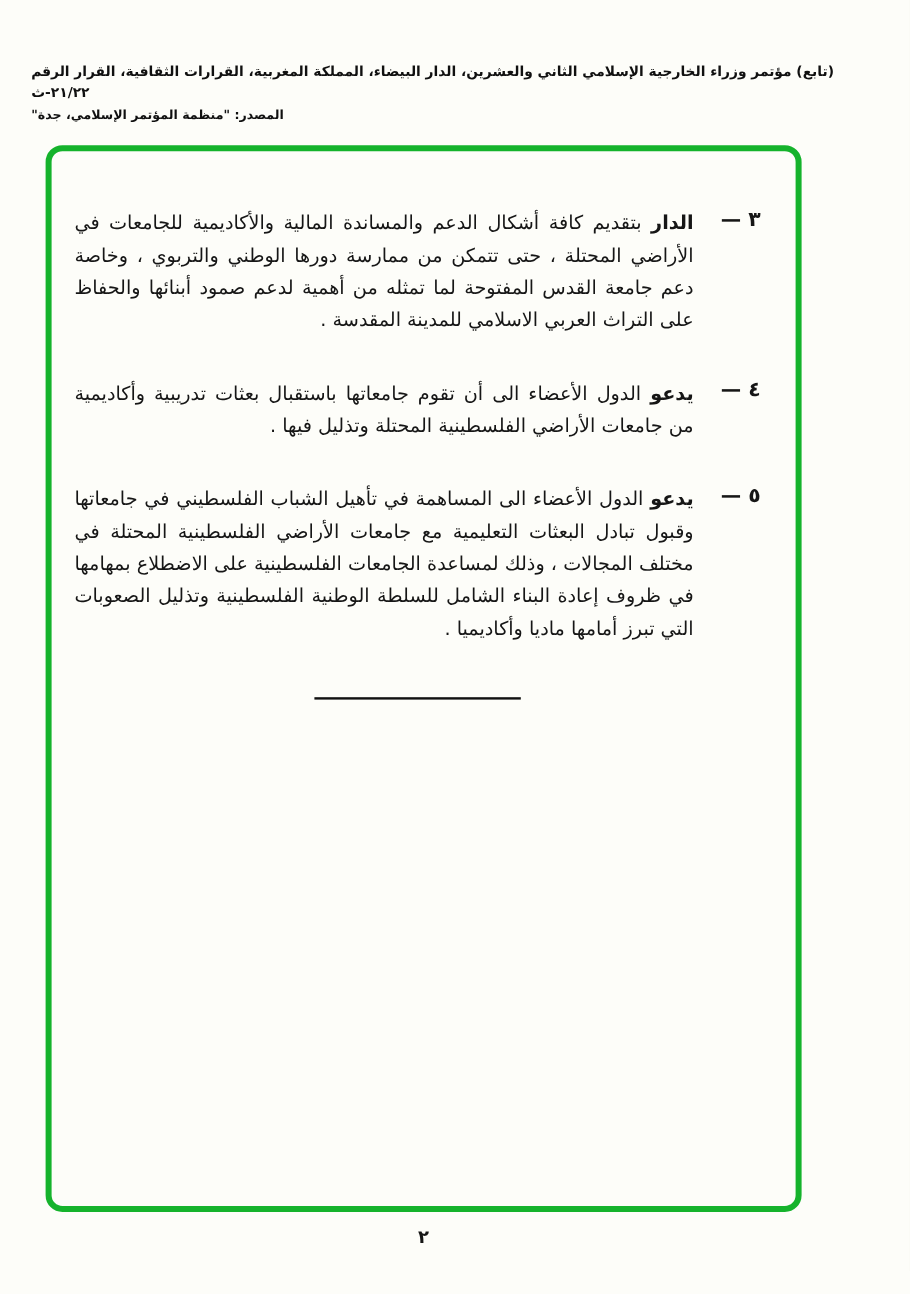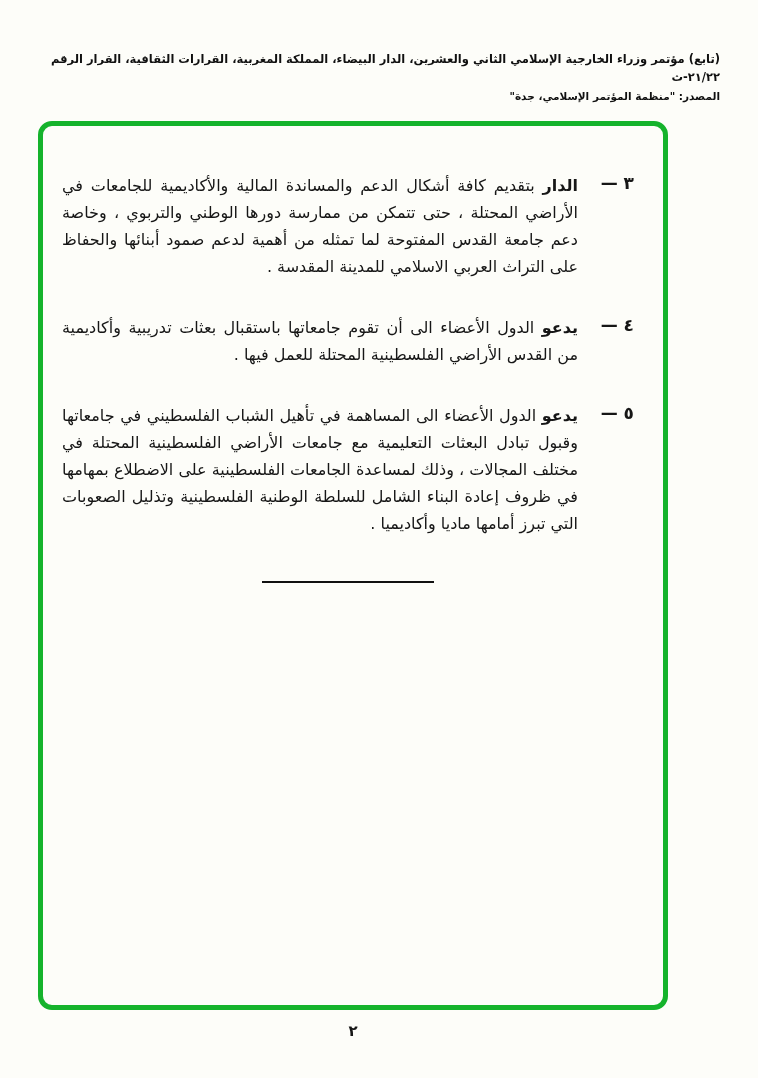--- a/index.html
+++ b/index.html
@@ -12,23 +12,23 @@
     position: relative;
   }
   .page {
     position: relative;
     width: 758px; height: 1078px;
     background: #fdfdf9;
     direction: rtl;
   }
   .header {
     position: absolute;
-    top: 50px; right: 38px;
+    top: 50px; right: 24px;
     width: 708px;
-    text-align: right;
+    text-align: left;
   }
   .header .l1 {
     font-size: 11.5px;
     font-weight: 700;
     line-height: 1.6;
     color: #101010;
   }
   .header .l2 {
     font-size: 10.5px;
     font-weight: 700;
@@ -100,21 +100,21 @@
 
   <div class="content">
 
     <div class="item">
       <div class="marker">٣ —</div>
       <p class="text"><strong>الدار</strong> <span>بتقديم كافة أشكال الدعم والمساندة المالية والأكاديمية للجامعات في الأراضي المحتلة ، حتى تتمكن من ممارسة دورها الوطني والتربوي ، وخاصة دعم جامعة القدس المفتوحة لما تمثله من أهمية لدعم صمود أبنائها والحفاظ على التراث العربي الاسلامي للمدينة المقدسة .</span></p>
     </div>
 
     <div class="item">
       <div class="marker">٤ —</div>
-      <p class="text"><strong>يدعو</strong> <span>الدول الأعضاء الى أن تقوم جامعاتها باستقبال بعثات تدريبية وأكاديمية من القدس الأراضي الفلسطينية المحتلة للعمل فيها .</span></p>
+      <p class="text"><strong>يدعو</strong> <span>الدول الأعضاء الى أن تقوم جامعاتها باستقبال بعثات تدريبية وأكاديمية من جامعات الأراضي الفلسطينية المحتلة وتذليل فيها .</span></p>
     </div>
 
     <div class="item">
       <div class="marker">٥ —</div>
       <p class="text"><strong>يدعو</strong> <span>الدول الأعضاء الى المساهمة في تأهيل الشباب الفلسطيني في جامعاتها وقبول تبادل البعثات التعليمية مع جامعات الأراضي الفلسطينية المحتلة في مختلف المجالات ، وذلك لمساعدة الجامعات الفلسطينية على الاضطلاع بمهامها في ظروف إعادة البناء الشامل للسلطة الوطنية الفلسطينية وتذليل الصعوبات التي تبرز أمامها ماديا وأكاديميا .</span></p>
     </div>
 
     <div class="divider"></div>
 
   </div>

